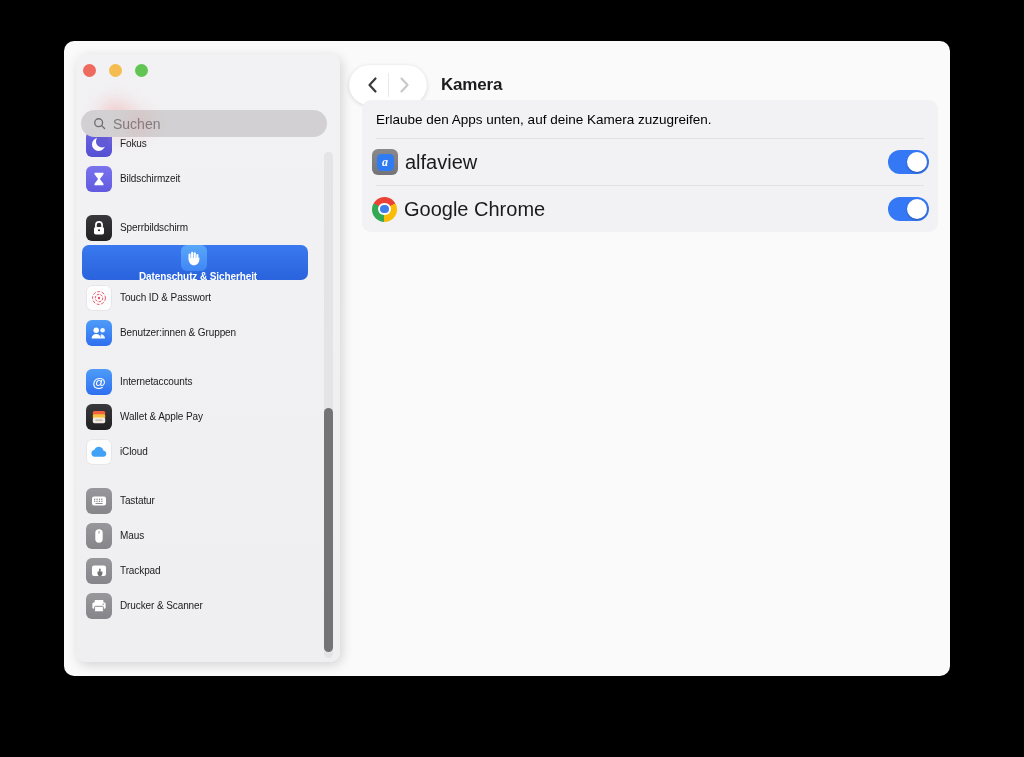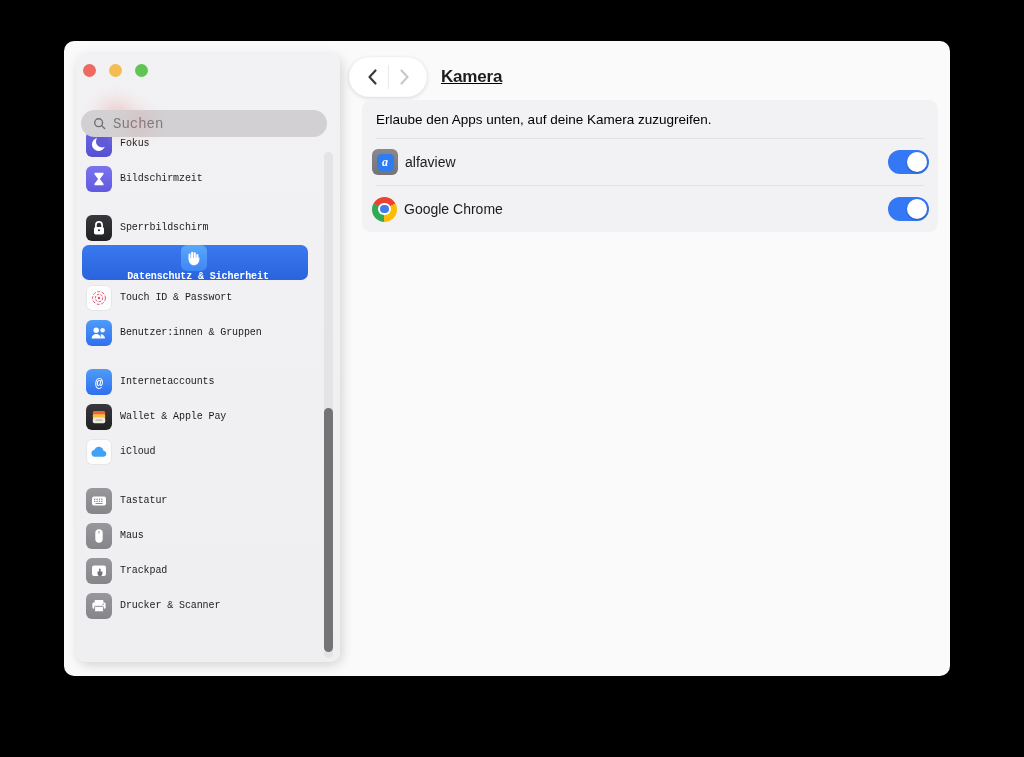--- a/index.html
+++ b/index.html
@@ -8,21 +8,21 @@
   .stage { position:relative; width:1024px; height:757px; }
 
   
   .window { position:absolute; left:64px; top:41px; width:886px; height:635px;
     background:#fbfafb; border-radius:10px;
     box-shadow:0 22px 55px rgba(0,0,0,.55), 0 4px 14px rgba(0,0,0,.35); }
 
   
   .sidebar { position:absolute; left:12px; top:13px; width:264px; height:608px;
     background:linear-gradient(180deg,#f2f1f3 0%,#efeef0 100%);
-    border-radius:10px; box-shadow:2px 3px 12px rgba(0,0,0,.16); overflow:hidden;font-family:Liberation Mono, monospace; }
+    border-radius:10px; box-shadow:2px 3px 12px rgba(0,0,0,.16); overflow:hidden; }
 
   .traffic { position:absolute; left:7px; top:10px; display:flex; gap:13px; z-index:6; }
   .dot { width:13px; height:13px; border-radius:50%; }
   .dot.red{ background:#ee6a5f; } .dot.yellow{ background:#f5bd4f; } .dot.green{ background:#61c554; }
 
   .smudge { position:absolute; border-radius:50%; filter:blur(7px); pointer-events:none; }
   .smudge.a { left:14px; top:40px; width:52px; height:46px; z-index:2;
     background:radial-gradient(circle,rgba(236,130,130,.45),rgba(236,130,130,0) 70%); }
   .smudge.b { left:40px; top:52px; width:46px; height:34px; z-index:4; opacity:.35;
     background:radial-gradient(circle,rgba(236,120,120,.55),rgba(236,120,120,0) 70%); }
@@ -51,35 +51,35 @@
   .bg-lightblue{ background:linear-gradient(180deg,#5aa8f9,#3f86f5); }
   .bg-white{ background:#fdfdfe; box-shadow:inset 0 0 0 1px #e6e5e8; }
   .bg-grey{ background:linear-gradient(180deg,#97979c,#85858a); }
 
   .scroll-track { position:absolute; right:7px; top:98px; width:9px; height:506px;
     background:#e4e3e5; border-radius:4.5px; z-index:5; }
   .scroll-thumb { position:absolute; left:0; top:256px; width:9px; height:244px;
     background:#747477; border-radius:4.5px; }
 
   
-  .main-header { position:absolute; left:285px; top:16px; height:40px; display:flex; align-items:center;text-decoration:underline; }
+  .main-header { position:absolute; left:285px; top:24px; height:40px; display:flex; align-items:center; }
   .nav-pill { width:78px; height:40px; background:#fff; border-radius:20px;
     box-shadow:0 1px 4px rgba(0,0,0,.14), inset 0 0 0 .5px rgba(0,0,0,.03);
     display:flex; align-items:center; justify-content:space-between; padding:0 12px; position:relative; }
   .nav-pill .divider { position:absolute; left:50%; top:8px; width:1px; height:24px; background:#e9e8ea; }
   .nav-btn { display:flex; align-items:center; justify-content:center; width:22px; height:30px; }
   .page-title { margin-left:14px; font-size:17px; font-weight:700; color:#1d1d1f; letter-spacing:-.2px; }
 
   .card { position:absolute; left:298px; top:59px; width:576px; height:132px;
     background:#f2f1f3; border-radius:9px; overflow:hidden; }
   .info-row { height:38px; display:flex; align-items:center; padding:0 14px;
     font-size:13.5px; color:#000000; }
   .sep { height:1px; background:#e2e1e4; margin:0 14px; }
   .app-row { height:46px; display:flex; align-items:center; padding:0 9px 0 10px; }
-  .app-row .name { margin-left:7px; font-size:14px; color:#1b1b1d; }
+  .app-row .name { margin-left:7px; font-size:20px; color:#1b1b1d; }
 
   
   .alfa-outer { width:26px; height:26px; border-radius:6px; background:linear-gradient(180deg,#88888d,#737378);
     display:flex; align-items:center; justify-content:center; }
   .alfa-inner { width:17px; height:17px; border-radius:4.5px; background:#2e7bf3;
     display:flex; align-items:center; justify-content:center;
     color:#fff; font-size:12px; font-weight:700; font-style:italic; font-family:"Liberation Serif",serif; }
 
   
   .chrome { width:25px; height:25px; border-radius:50%; position:relative;

